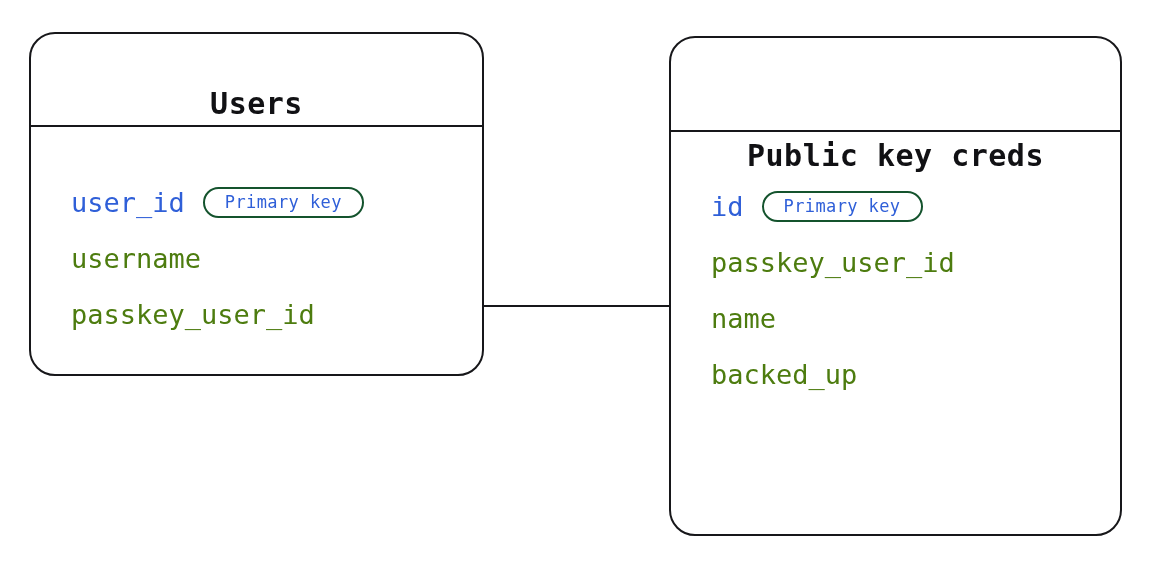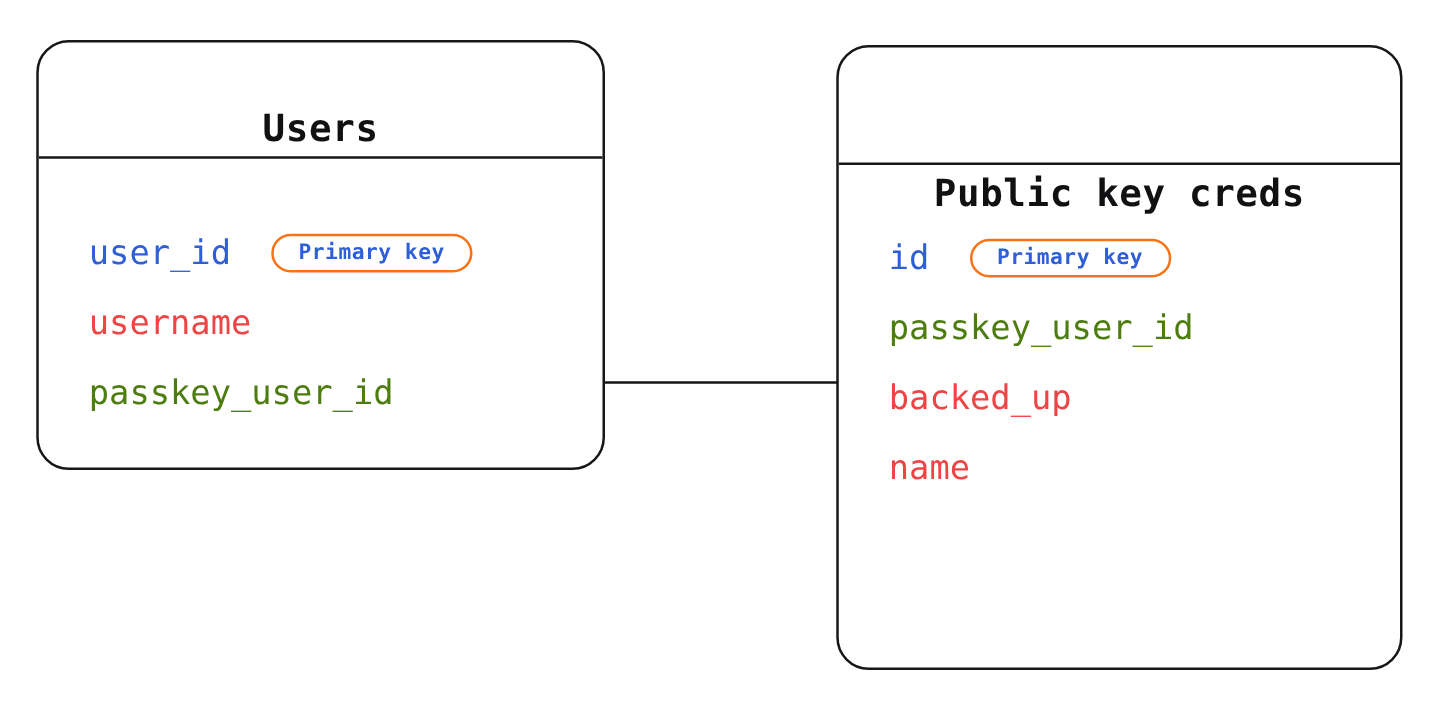--- a/index.html
+++ b/index.html
@@ -77,46 +77,46 @@
     right: 18px;
   }
 
   #entity-users .field-list { top: 140px; }
   #entity-public-key-creds .field-list { top: 140px; }
 
   .field-row {
     height: 56px;
     display: flex;
     align-items: center;
-    gap: 32px;
+    gap: 18px;
   }
 
   .field-name {
     font-size: 27px;
     line-height: 1;
-    color: #ef4444;
+    color: #4d7c0f;
     white-space: nowrap;
   }
 
   .field-name.is-key { color: #2f5fd8; }
   .field-name.is-fk  { color: #4d7c0f; }
 
   
   .pk-badge {
     display: inline-flex;
     align-items: center;
     justify-content: center;
     box-sizing: border-box;
     height: 31px;
     padding: 0 20px;
-    border: 2px solid #f97316;
+    border: 2px solid #14532d;
     border-radius: 999px;
     color: #2f5fd8;
     font-size: 17px;
-    font-weight: 700;
+    font-weight: 400;
     letter-spacing: 0.4px;
     white-space: nowrap;
     background: #ffffff;
   }
 
   
   #relationship-connector {
     position: absolute;
     left: 483px;
     top: 305px;
@@ -162,24 +162,24 @@
         <span class="field-name is-key">id</span>
         <span class="pk-badge">Primary key</span>
       </div>
 
 
       <div class="field-row">
         <span class="field-name is-fk">passkey_user_id</span>
       </div>
 
       <div class="field-row">
-        <span class="field-name">backed_up</span>
+        <span class="field-name">name</span>
       </div>
 
       <div class="field-row">
-        <span class="field-name">name</span>
+        <span class="field-name">backed_up</span>
       </div>
 
 
     </div>
   </div>
 
 </div>
 
 </body></html>

